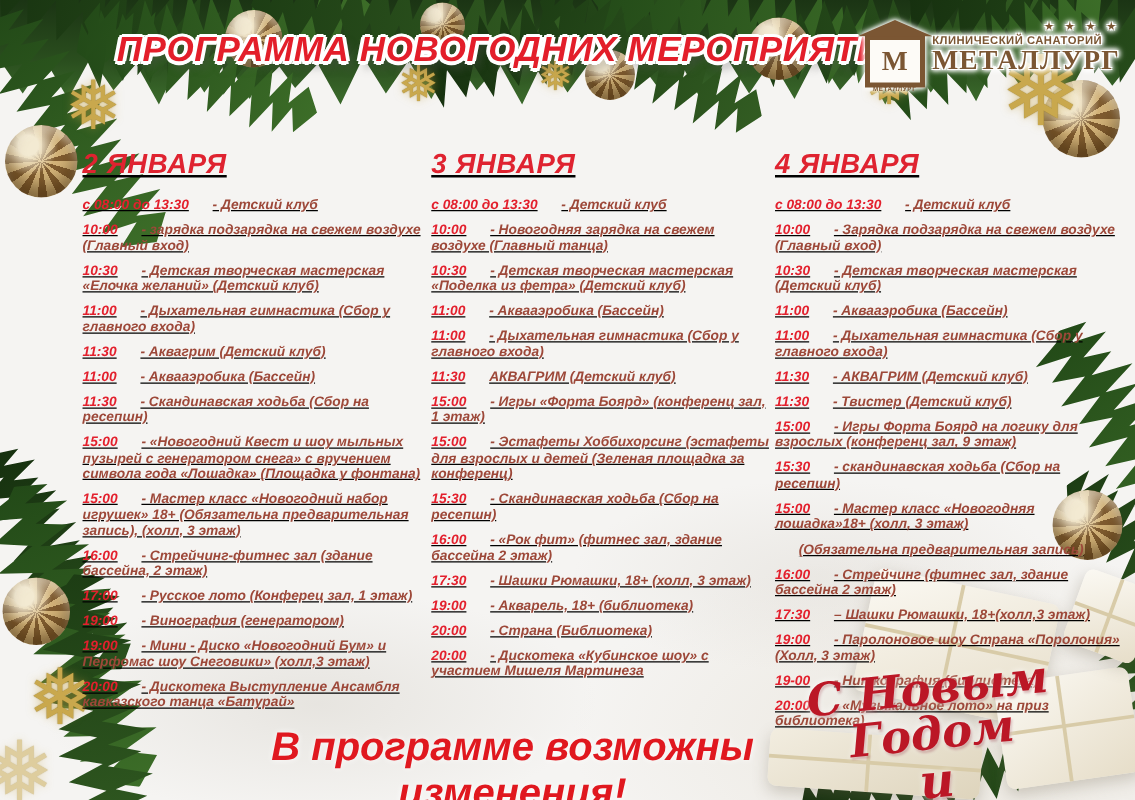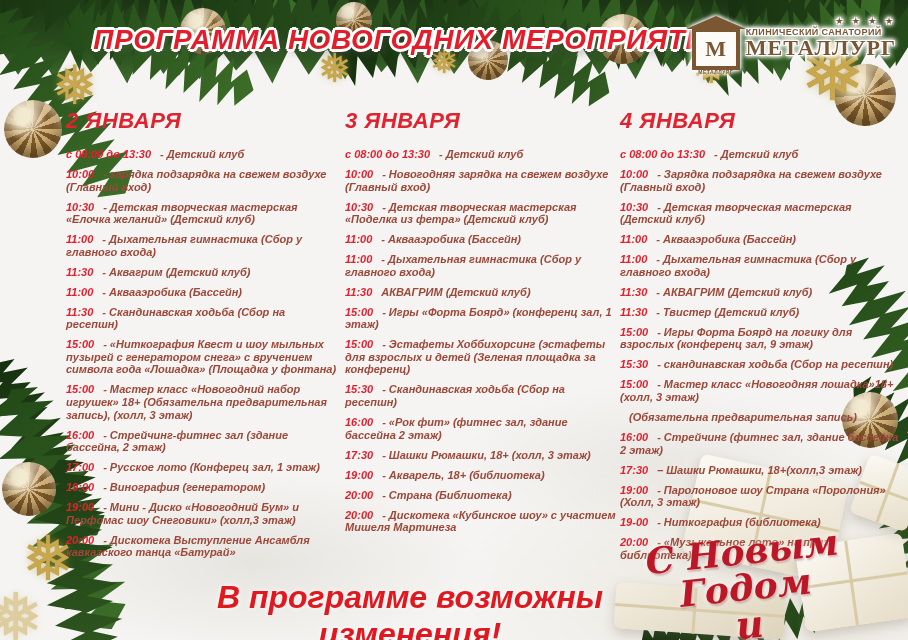--- a/index.html
+++ b/index.html
@@ -55,27 +55,27 @@
   .logo-mark .roof{position:absolute;top:-16px;left:-10px;width:0;height:0;
     border-left:30px solid transparent;border-right:30px solid transparent;border-bottom:13px solid #7b5633;}
   .logo-mark .cap{position:absolute;bottom:-9px;left:-4px;right:-4px;font-family:"Liberation Sans",sans-serif;
     font-size:5px;font-weight:700;text-align:center;color:#7b5633;letter-spacing:.5px;}
   .logo-text{text-align:left;color:#7b5633;
     text-shadow:-1px -1px 0 #fff,1px -1px 0 #fff,-1px 1px 0 #fff,1px 1px 0 #fff;}
   .logo-stars{font-size:9px;letter-spacing:3px;text-align:right;margin-bottom:1px;}
   .logo-line{font-size:9px;font-weight:800;letter-spacing:.4px;}
   .logo-name{font-family:"Liberation Serif",serif;font-size:22px;font-weight:800;letter-spacing:1px;line-height:1;}
   
-  .col{position:absolute;top:108px;z-index:2;}
+  .col{position:absolute;top:118px;z-index:2;text-decoration:underline;}
   .col1{left:66px;width:272px;}
   .col2{left:345px;width:272px;}
   .col3{left:620px;width:282px;}
   .date{margin:0 0 14px;font-size:22px;font-weight:800;font-style:italic;color:#df2330;letter-spacing:.5px;}
   .events p{margin:0 0 7.5px;font-size:11px;line-height:1.14;font-weight:700;font-style:italic;color:#9d4839;}
-  .events .time{color:#e3202d;margin-right:9px;}
+  .events .time{color:#e3202d;margin-right:19px;}
   
   .note{position:absolute;left:150px;top:579px;width:520px;z-index:3;text-align:center;
     font-size:32px;font-weight:800;font-style:italic;color:#e0181f;
     text-shadow:0 0 5px rgba(255,255,255,.9);}
   .greeting{position:absolute;left:596px;top:533px;width:304px;z-index:3;
     transform:rotate(-6deg);text-align:center;
     font-family:"DejaVu Serif",serif;font-style:italic;font-weight:700;color:#bb1726;
     text-shadow:0 0 6px rgba(255,255,255,.85),1px 2px 2px rgba(120,10,20,.35);}
   .greeting .l1{display:block;font-size:36px;line-height:1;}
   .greeting .l2{display:block;font-size:38px;line-height:1.05;}
@@ -154,21 +154,21 @@
         <p class="event"><span class="time">10:30</span><span class="desc">- Детская творческая мастерская «Елочка желаний» (Детский клуб)</span></p>
 
         <p class="event"><span class="time">11:00</span><span class="desc">- Дыхательная гимнастика (Сбор у главного входа)</span></p>
 
         <p class="event"><span class="time">11:30</span><span class="desc">- Аквагрим (Детский клуб)</span></p>
 
         <p class="event"><span class="time">11:00</span><span class="desc">- Аквааэробика (Бассейн)</span></p>
 
         <p class="event"><span class="time">11:30</span><span class="desc">- Скандинавская ходьба (Сбор на ресепшн)</span></p>
 
-        <p class="event"><span class="time">15:00</span><span class="desc">- «Ниткография Квест и шоу мыльных пузырей с генератором снега» с вручением символа года «Лошадка» (Площадка у фонтана)</span></p>
+        <p class="event"><span class="time">15:00</span><span class="desc">- «Новогодний Квест и шоу мыльных пузырей с генератором снега» с вручением символа года «Лошадка» (Площадка у фонтана)</span></p>
 
         <p class="event"><span class="time">15:00</span><span class="desc">- Мастер класс «Новогодний набор игрушек» 18+ (Обязательна предварительная запись), (холл, 3 этаж)</span></p>
 
         <p class="event"><span class="time">16:00</span><span class="desc">- Стрейчинг-фитнес зал (здание бассейна, 2 этаж)</span></p>
 
         <p class="event"><span class="time">17:00</span><span class="desc">- Русское лото (Конферец зал, 1 этаж)</span></p>
 
         <p class="event"><span class="time">19:00</span><span class="desc">- Винография (генератором)</span></p>
 
         <p class="event"><span class="time">19:00</span><span class="desc">- Мини - Диско «Новогодний Бум» и Перфомас шоу Снеговики» (холл,3 этаж)</span></p>
@@ -176,21 +176,21 @@
         <p class="event"><span class="time">20:00</span><span class="desc">- Дискотека Выступление Ансамбля кавказского танца «Батурай»</span></p>
       </div>
   </section>
 
   <section class="col col2">
     <h2 class="date">3 ЯНВАРЯ</h2>
     <div class="events">
 
         <p class="event"><span class="time">с 08:00 до 13:30</span><span class="desc">- Детский клуб</span></p>
 
-        <p class="event"><span class="time">10:00</span><span class="desc">- Новогодняя зарядка на свежем воздухе (Главный вход)</span></p>
+        <p class="event"><span class="time">10:00</span><span class="desc">- Новогодняя зарядка на свежем воздухе (Главный танца)</span></p>
 
         <p class="event"><span class="time">10:30</span><span class="desc">- Детская творческая мастерская «Поделка из фетра» (Детский клуб)</span></p>
 
         <p class="event"><span class="time">11:00</span><span class="desc">- Аквааэробика (Бассейн)</span></p>
 
         <p class="event"><span class="time">11:00</span><span class="desc">- Дыхательная гимнастика (Сбор у главного входа)</span></p>
 
         <p class="event"><span class="time">11:30</span><span class="desc">АКВАГРИМ (Детский клуб)</span></p>
 
         <p class="event"><span class="time">15:00</span><span class="desc">- Игры «Форта Боярд» (конференц зал, 1 этаж)</span></p>

